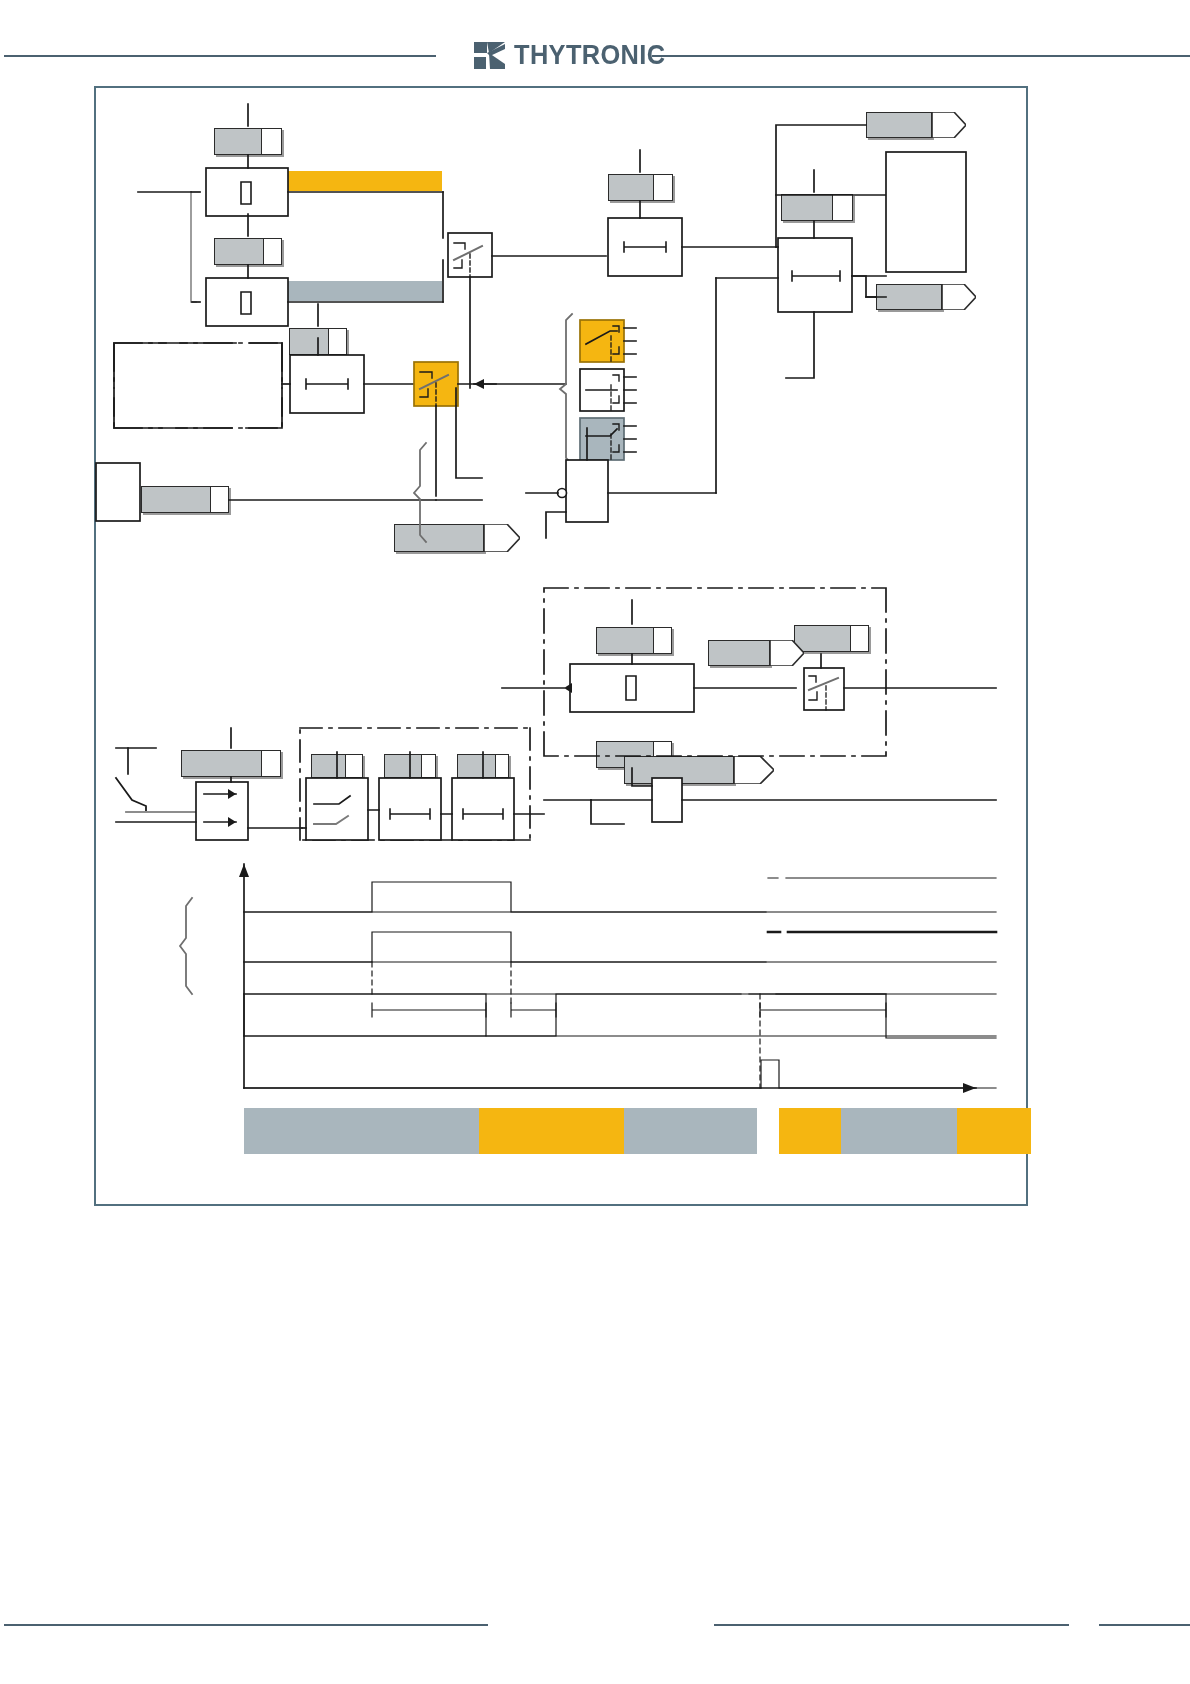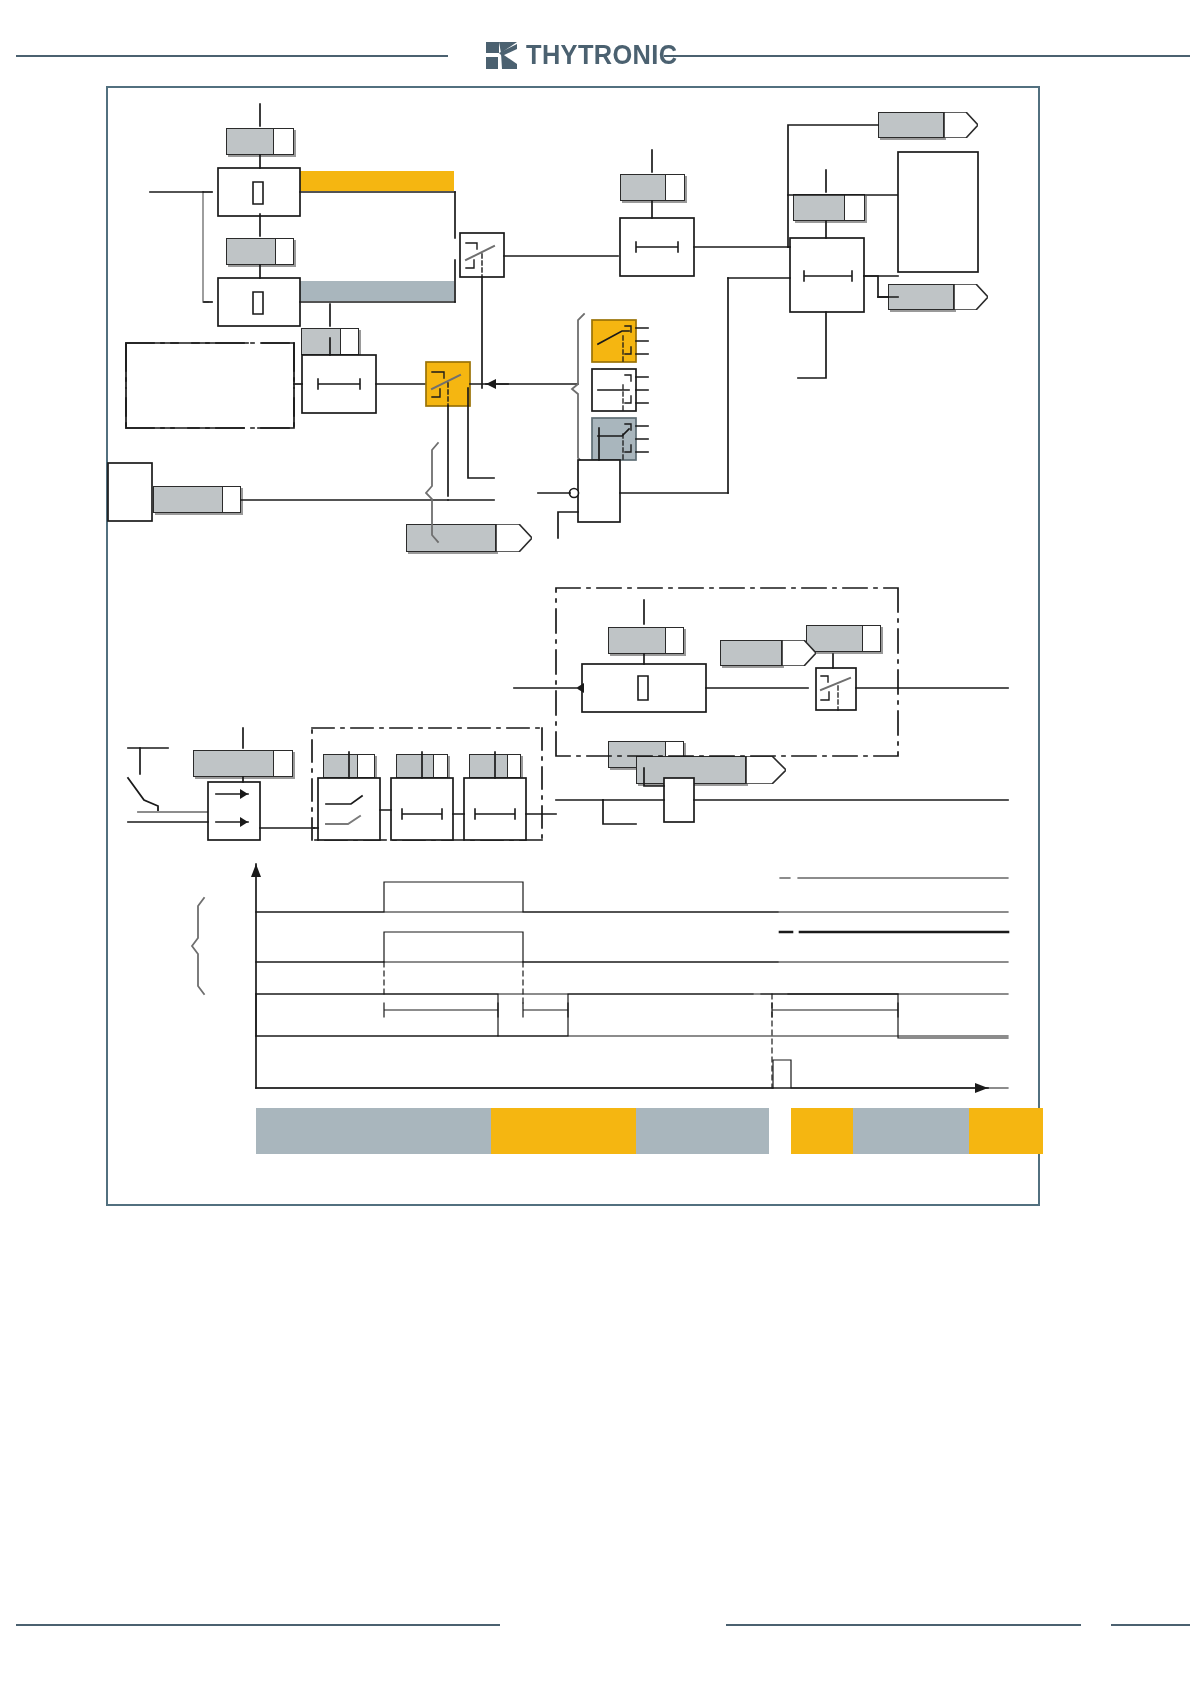--- a/index.html
+++ b/index.html
@@ -1,20 +1,20 @@
 <!DOCTYPE html>
 <html><head>
 <meta charset="utf-8">
 <style>
   html,body{margin:0;padding:0;background:#ffffff;}
   body{
     width:1190px;height:1684px;position:relative;overflow:hidden;
     font-family:"Liberation Sans",sans-serif;
   }
-  .page{position:absolute;left:16px;top:0;width:1028px;height:1684px;}
+  .page{position:absolute;left:4px;top:0;width:1028px;height:1684px;}
 
   
   .hdr{position:absolute;left:0;top:30px;width:1190px;height:52px;}
   .hdr-rule{position:absolute;top:25px;height:2px;background:#4b6170;}
   .hdr-rule.r{left:648px;width:542px;}
   .hdr-rule.far-l{left:0px;width:432px;}
   .brand{position:absolute;left:470px;top:0px;width:180px;height:50px;
          display:flex;align-items:center;gap:9px;}
   .brand-mark{position:relative;width:31px;height:27px;flex:none;}
   .brand-txt{font-size:27px;letter-spacing:.4px;color:#4b6170;

